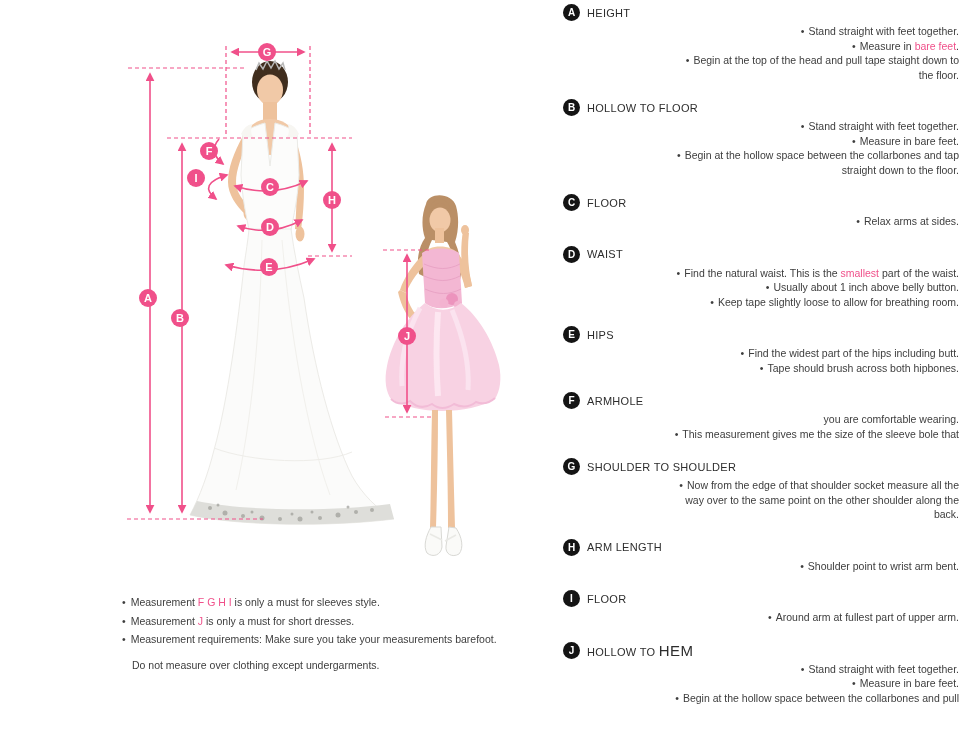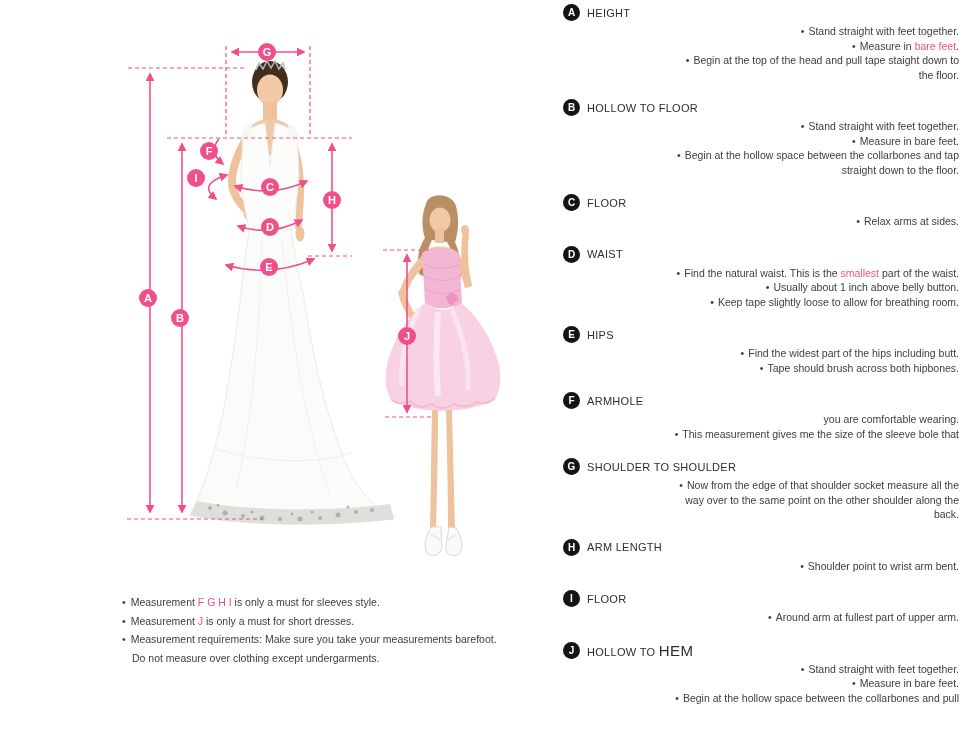--- a/index.html
+++ b/index.html
@@ -6,21 +6,21 @@
   body{width:960px;height:729px;position:relative;overflow:hidden;
        font-family:"Liberation Sans",sans-serif;color:#3a3a3a;}
   .page{position:relative;width:960px;height:729px;background:#fff;}
 
   
   .diagram{position:absolute;left:0;top:0;width:560px;height:729px;}
 
   
   .notes{position:absolute;left:122px;top:593px;width:430px;}
   .note-line{font-size:10.5px;line-height:18.5px;color:#3d3d3d;white-space:nowrap;}
-  .note-line.cont{padding-left:10px;}
+  .note-line.cont{padding-left:10px;margin-top:7px;}
   .note-line .dot{margin-right:5px;}
 
   
   .sections{position:absolute;left:563px;top:4px;width:396px;}
   .section{margin-bottom:17px;}
   .sec-head{display:flex;align-items:center;height:17px;margin-bottom:3px;}
   .badge{width:17px;height:17px;border-radius:50%;background:#141414;color:#fff;
          font-size:10px;font-weight:bold;display:flex;align-items:center;
          justify-content:center;flex:none;margin-right:7px;}
   .sec-title{font-size:11px;color:#2d2d2d;letter-spacing:.3px;white-space:nowrap;}

